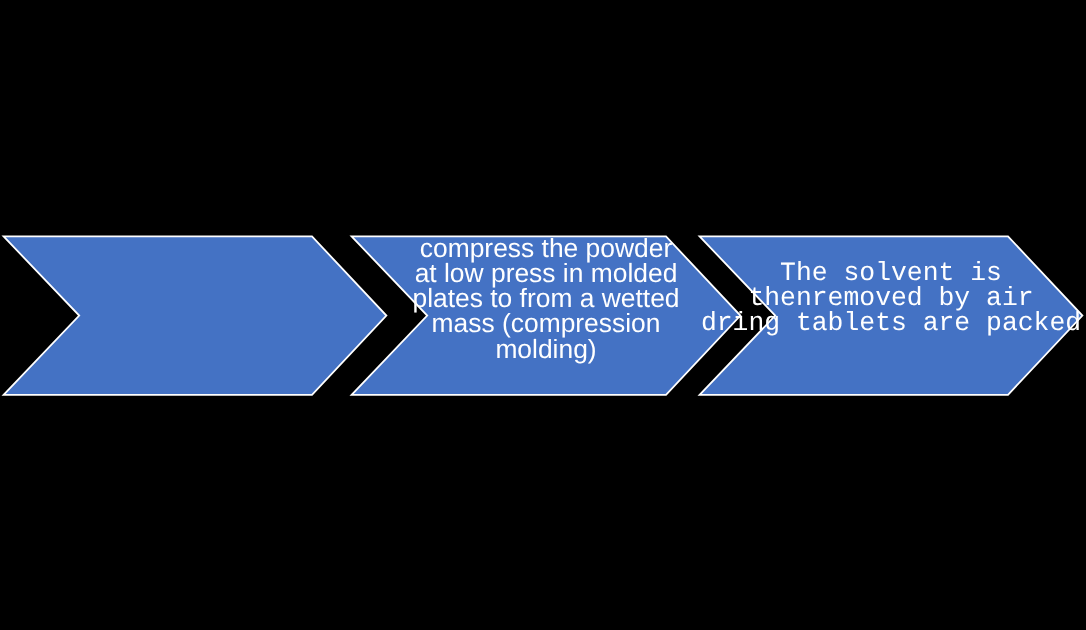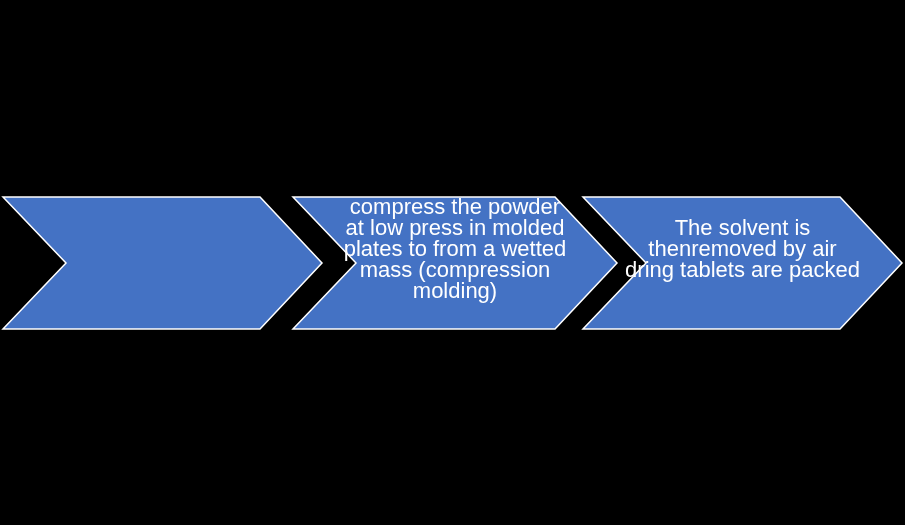--- a/index.html
+++ b/index.html
@@ -39,21 +39,21 @@
     text-align: center;
     white-space: pre-line;
     color: #FFFFFF;
     font-family: "Liberation Sans", sans-serif;
     font-size: 22px;
     line-height: 21px;
     pointer-events: none;
   }
   .step-text-1 { left: 11px;  width: 312px; }
   .step-text-2 { left: 293px; width: 324px; }
-  .step-text-3 { left: 583px; width: 319px; }
+  .step-text-3 { left: 583px; width: 319px; font-family: Liberation Mono, monospace; }
 </style>
 </head>
 <body>
 
 <div class="stage">
 
   <svg class="shapes" width="905" height="525" viewBox="0 0 905 525">
     <polygon class="chev" points="3,197 260,197 322,263 260,329 3,329 66,263" fill="#4472C4"></polygon>
     <polygon class="chev" points="293,197 555,197 617,263 555,329 293,329 356,263" fill="#4472C4"></polygon>
     <polygon class="chev" points="583,197 840,197 902,263 840,329 583,329 646,263" fill="#4472C4"></polygon>

